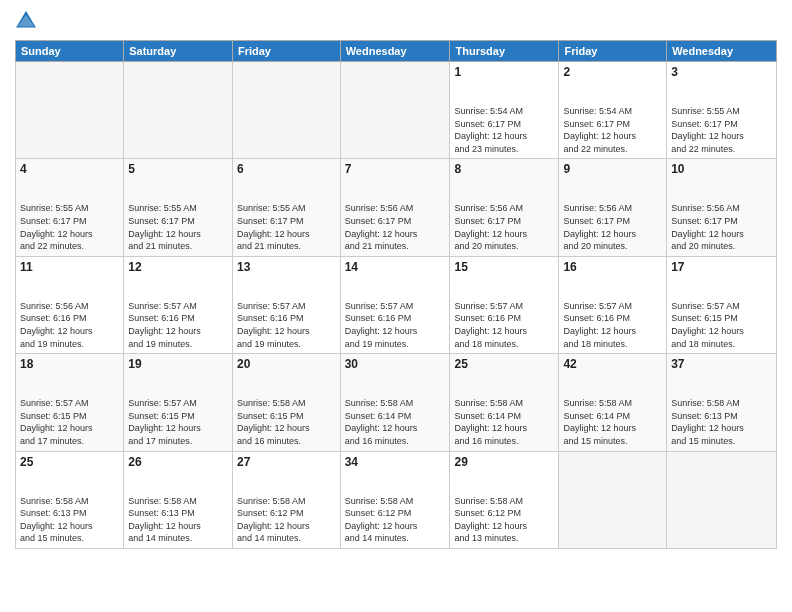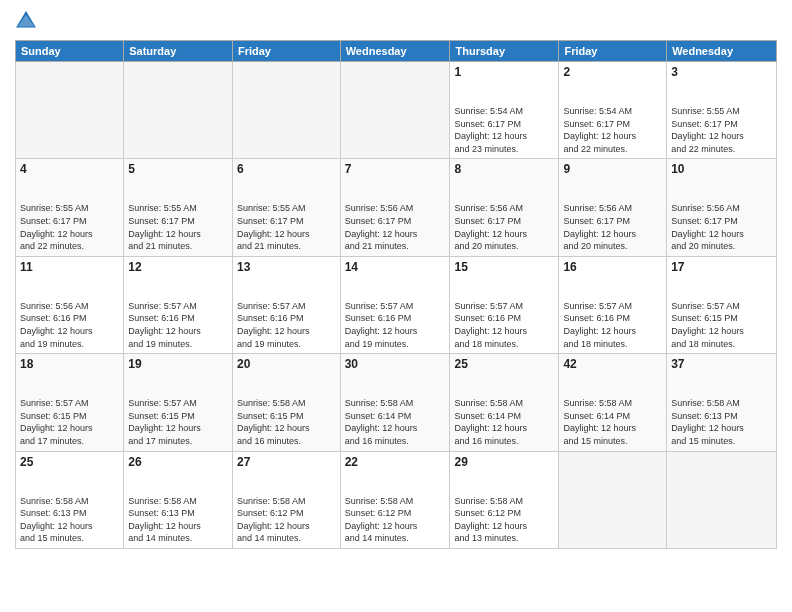--- a/index.html
+++ b/index.html
@@ -320,21 +320,21 @@
 and 14 minutes.</div>
           </td>
           <td>
             <div class="day-num">27</div>
             <div class="day-detail" style="white-space: pre-line;">Sunrise: 5:58 AM
 Sunset: 6:12 PM
 Daylight: 12 hours
 and 14 minutes.</div>
           </td>
           <td>
-            <div class="day-num">22</div>
+            <div class="day-num">34</div>
             <div class="day-detail" style="white-space: pre-line;">Sunrise: 5:58 AM
 Sunset: 6:12 PM
 Daylight: 12 hours
 and 14 minutes.</div>
           </td>
           <td>
             <div class="day-num">29</div>
             <div class="day-detail" style="white-space: pre-line;">Sunrise: 5:58 AM
 Sunset: 6:12 PM
 Daylight: 12 hours

